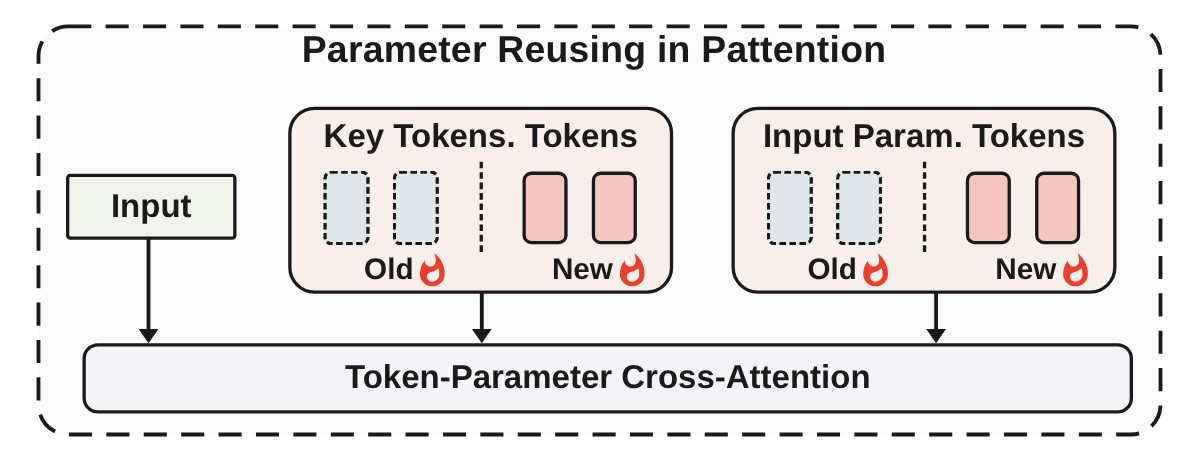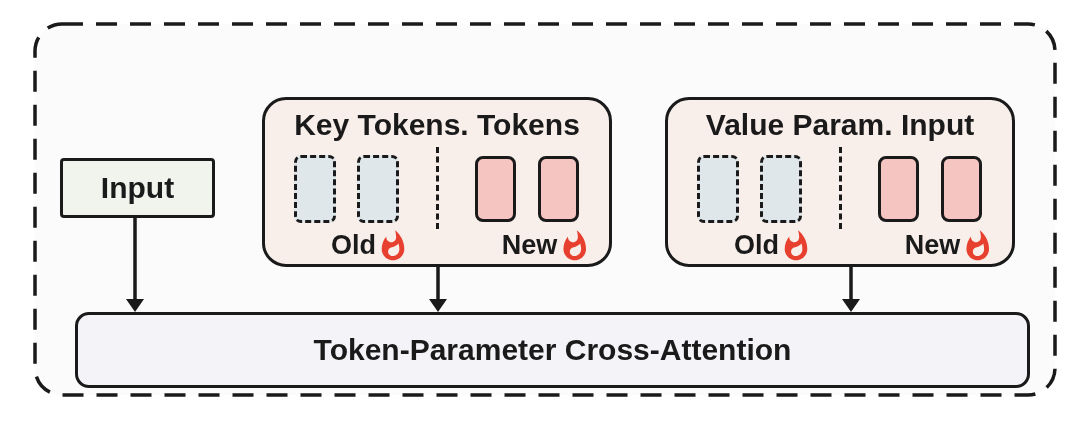--- a/index.html
+++ b/index.html
@@ -50,21 +50,21 @@
     border-left:3.5px dashed var(--border,#1a1a1a);
   }
   .tag {
     position:absolute; bottom:3px; transform:translateX(-50%);
     display:flex; align-items:center; gap:5px; font-size:27px; white-space:nowrap;
   }
   .flame { width:24px; height:31px; }
   .flame-path { fill:var(--flame,#e8402e); }
 
   .attention-box {
-    position:absolute; left:75px; top:312px; width:955px; height:76px;
+    position:absolute; left:75px; top:312px; width:955px; height:64px;
     box-sizing:border-box; background:var(--bottom-bg,#f4f4f8);
     border:3.5px solid var(--border,#1a1a1a); border-radius:14px;
     display:flex; align-items:center; justify-content:center; font-size:30px;
   }
 </style>
 </head>
 <body>
 
 <div class="canvas">
 
@@ -77,20 +77,21 @@
     <g>
       <line class="arrow-line" x1="438" y1="264" x2="438" y2="300"></line>
       <polygon class="arrow-head" points="429,299 447,299 438,312"></polygon>
     </g>
     <g>
       <line class="arrow-line" x1="851" y1="264" x2="851" y2="300"></line>
       <polygon class="arrow-head" points="842,299 860,299 851,312"></polygon>
     </g>
   </svg>
 
+  <div class="diagram-title">Parameter Reusing in Pattention</div>
 
   <div class="input-box">
     <span>Input</span>
   </div>
 
   <div class="panel key">
     <div class="panel-title">Key Tokens. Tokens</div>
     <div class="token old" style="left:29px"></div>
     <div class="token old" style="left:92px"></div>
     <div class="divider"></div>
@@ -104,21 +105,21 @@
     </div>
     <div class="tag" style="left:279px">
       <span>New</span>
       <svg class="flame" viewBox="3.5 0.5 17 22" preserveAspectRatio="none">
           <path class="flame-path" d="M13.5.67s.74 2.65.74 4.8c0 2.06-1.35 3.73-3.41 3.73-2.07 0-3.63-1.67-3.63-3.73l.03-.36C5.21 7.51 4 10.62 4 14c0 4.42 3.58 8 8 8s8-3.58 8-8C20 8.61 17.41 3.8 13.5.67zM11.71 19c-1.78 0-3.22-1.4-3.22-3.14 0-1.62 1.05-2.76 2.81-3.12 1.77-.36 3.6-1.21 4.62-2.58.39 1.29.59 2.65.59 4.04 0 2.65-2.15 4.8-4.8 4.8z"></path>
         </svg>
     </div>
   </div>
 
   <div class="panel value">
-    <div class="panel-title">Value Param. Input</div>
+    <div class="panel-title">Input Param. Tokens</div>
     <div class="token old" style="left:29px"></div>
     <div class="token old" style="left:92px"></div>
     <div class="divider"></div>
     <div class="token new" style="left:210px"></div>
     <div class="token new" style="left:273px"></div>
     <div class="tag" style="left:103px">
       <span>Old</span>
       <svg class="flame" viewBox="3.5 0.5 17 22" preserveAspectRatio="none">
           <path class="flame-path" d="M13.5.67s.74 2.65.74 4.8c0 2.06-1.35 3.73-3.41 3.73-2.07 0-3.63-1.67-3.63-3.73l.03-.36C5.21 7.51 4 10.62 4 14c0 4.42 3.58 8 8 8s8-3.58 8-8C20 8.61 17.41 3.8 13.5.67zM11.71 19c-1.78 0-3.22-1.4-3.22-3.14 0-1.62 1.05-2.76 2.81-3.12 1.77-.36 3.6-1.21 4.62-2.58.39 1.29.59 2.65.59 4.04 0 2.65-2.15 4.8-4.8 4.8z"></path>
         </svg>

